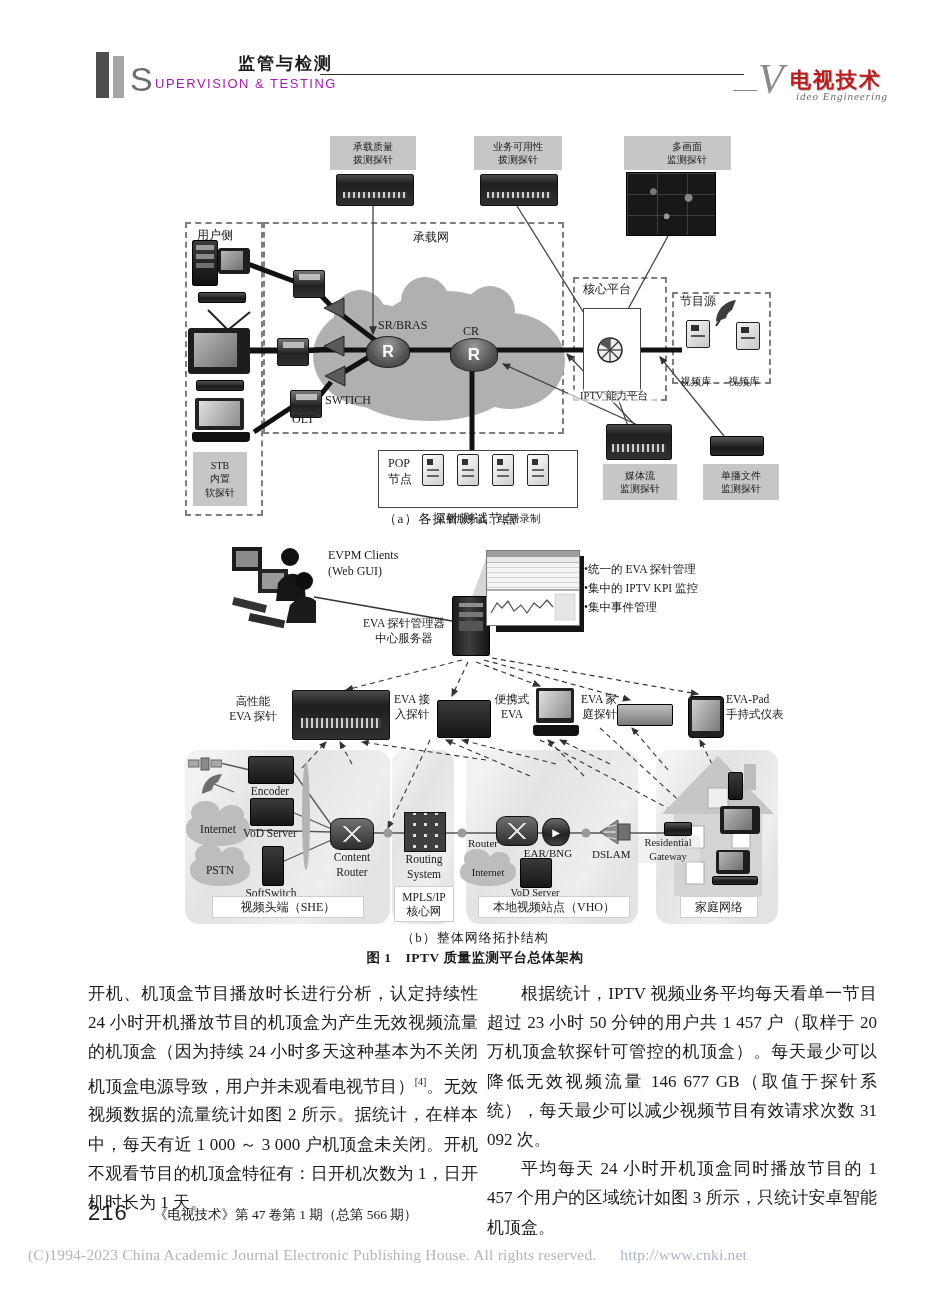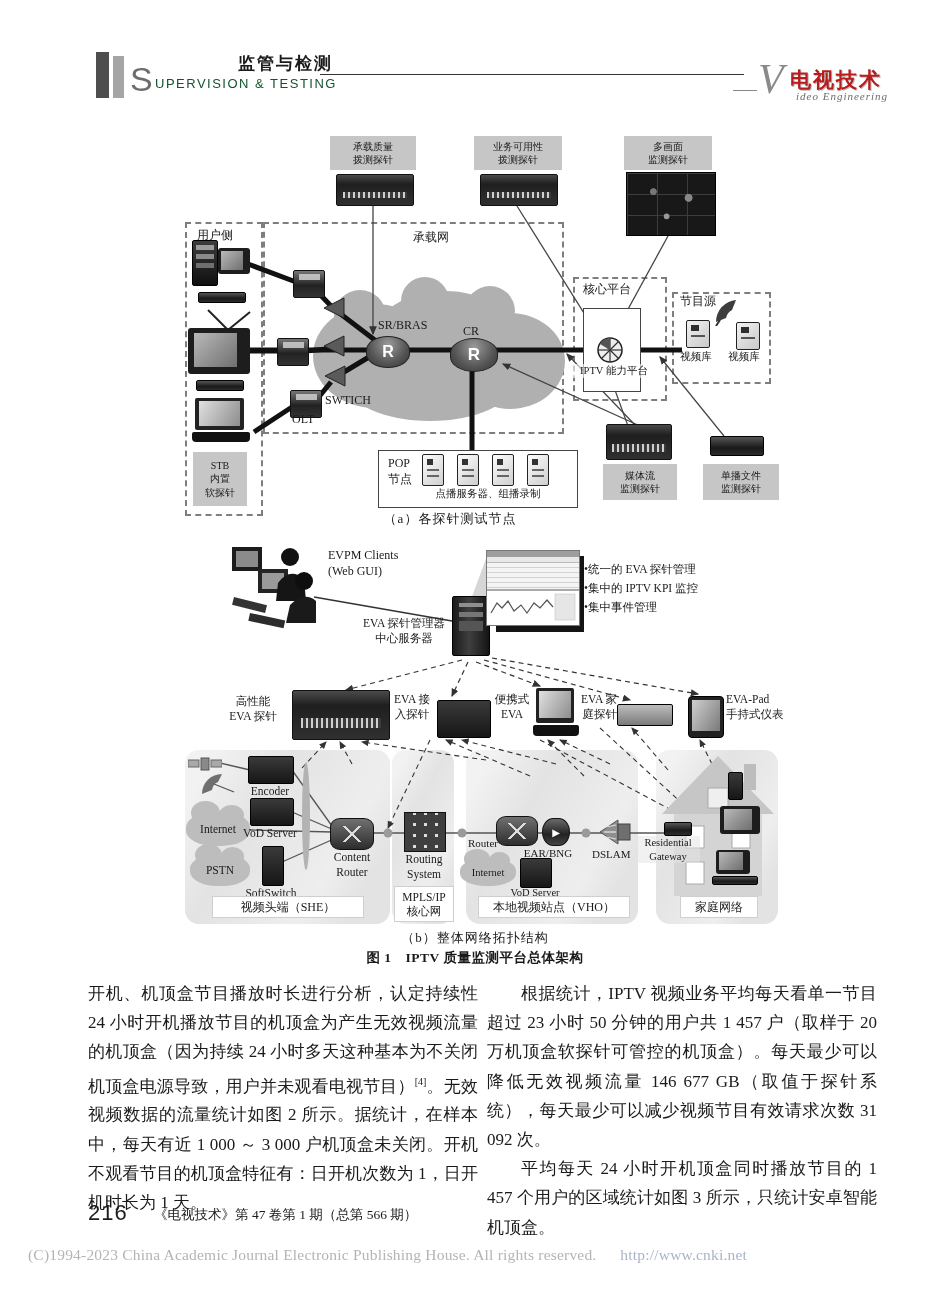--- a/index.html
+++ b/index.html
@@ -10,32 +10,32 @@
   .page{position:relative;width:950px;height:1290px;background:#fff;overflow:hidden;
         font-family:var(--serif);color:#1a1a1a;}
   .abs{position:absolute;}
   .pre{white-space:pre-line;}
   .ctr{text-align:center;}
   svg.overlay{position:absolute;left:0;top:0;z-index:1;pointer-events:none;}
   .z0{z-index:0;}.z2{z-index:2;}
   
   .hbar{position:absolute;background:#4e4e4e;}
   .hdr-cn{font-weight:bold;font-size:17px;letter-spacing:2px;}
-  .hdr-en{font-family:var(--sans);font-size:13px;color:#14532d;letter-spacing:1.5px;}
+  .hdr-en{font-family:var(--sans);font-size:13px;color:#a21caf;letter-spacing:1.5px;}
   .hdr-S{font-family:var(--sans);font-size:34px;color:#6d6d6d;line-height:1;}
   .hdr-line{position:absolute;border-bottom:1.6px solid #333;}
   .logo-v{font-family:var(--serif);font-style:italic;font-size:42px;color:#8a8a8a;line-height:1;}
   .logo-cn{font-weight:bold;font-size:21px;color:#b91c1c;letter-spacing:2px;text-shadow:1px 1px 0 #bbb;}
   .logo-en{font-family:var(--serif);font-style:italic;font-size:11px;color:#6b6b6b;letter-spacing:1px;}
   
   .glabel{background:#c6c6c6;display:flex;align-items:center;justify-content:center;
           text-align:center;font-size:10px;line-height:1.35;z-index:2;}
   .dashedbox{border:2.5px dashed #7e7e7e;z-index:0;}
   .dtext{font-size:12px;line-height:1.3;z-index:2;}
-  .small{font-size:10.5px;}
+  .small{font-size:10.5px;margin-top:25px;}
   .rack{background:linear-gradient(#4a4a4a,#1f1f1f 30%,#303030);border:1px solid #111;border-radius:2px;z-index:2;}
   .rack::after{content:"";position:absolute;left:8%;right:8%;bottom:22%;height:22%;
        background:repeating-linear-gradient(90deg,#cfcfcf 0 2px,#3a3a3a 2px 5px);}
   .monitor{background:#181818;border:1px solid #000;z-index:2;
        background-image:radial-gradient(circle at 30% 30%,#777 4%,transparent 5%),
          radial-gradient(circle at 70% 40%,#888 5%,transparent 6%),
          radial-gradient(circle at 45% 70%,#999 4%,transparent 5%),
          linear-gradient(#3d3d3d 1px,transparent 1px),linear-gradient(90deg,#3d3d3d 1px,transparent 1px);
        background-size:100% 100%,100% 100%,100% 100%,100% 21px,30px 100%;}
   .routerR{background:radial-gradient(circle at 50% 25%,#9a9a9a,#555 60%,#333);
@@ -182,21 +182,21 @@
     </g>
     <circle cx="388" cy="833" r="4.5" fill="#9a9a9a"></circle>
     <circle cx="462" cy="833" r="4.5" fill="#9a9a9a"></circle>
     <circle cx="586" cy="833" r="4.5" fill="#9a9a9a"></circle>
   </svg>
 
   <div class="glabel abs pre" style="left:330px;top:136px;width:86px;height:34px;">承载质量
 拨测探针</div>
   <div class="glabel abs pre" style="left:474px;top:136px;width:88px;height:34px;">业务可用性
 拨测探针</div>
-  <div class="glabel abs pre" style="left:624px;top:136px;width:88px;height:34px;">多画面
+  <div class="glabel abs pre" style="left:624px;top:136px;width:88px;height:34px;padding-left:19px;">多画面
 监测探针</div>
   <div class="rack abs" style="left:336px;top:174px;width:76px;height:30px;"></div>
   <div class="rack abs" style="left:480px;top:174px;width:76px;height:30px;"></div>
   <div class="monitor abs" style="left:626px;top:172px;width:88px;height:62px;"></div>
 
   <div class="dashedbox abs" style="left:185px;top:222px;width:74px;height:290px;"></div>
   <div class="dtext abs" style="left:197px;top:228px;">用户侧</div>
   <div class="dashedbox abs" style="left:263px;top:222px;width:297px;height:208px;"></div>
   <div class="dtext abs" style="left:413px;top:230px;">承载网</div>
 

